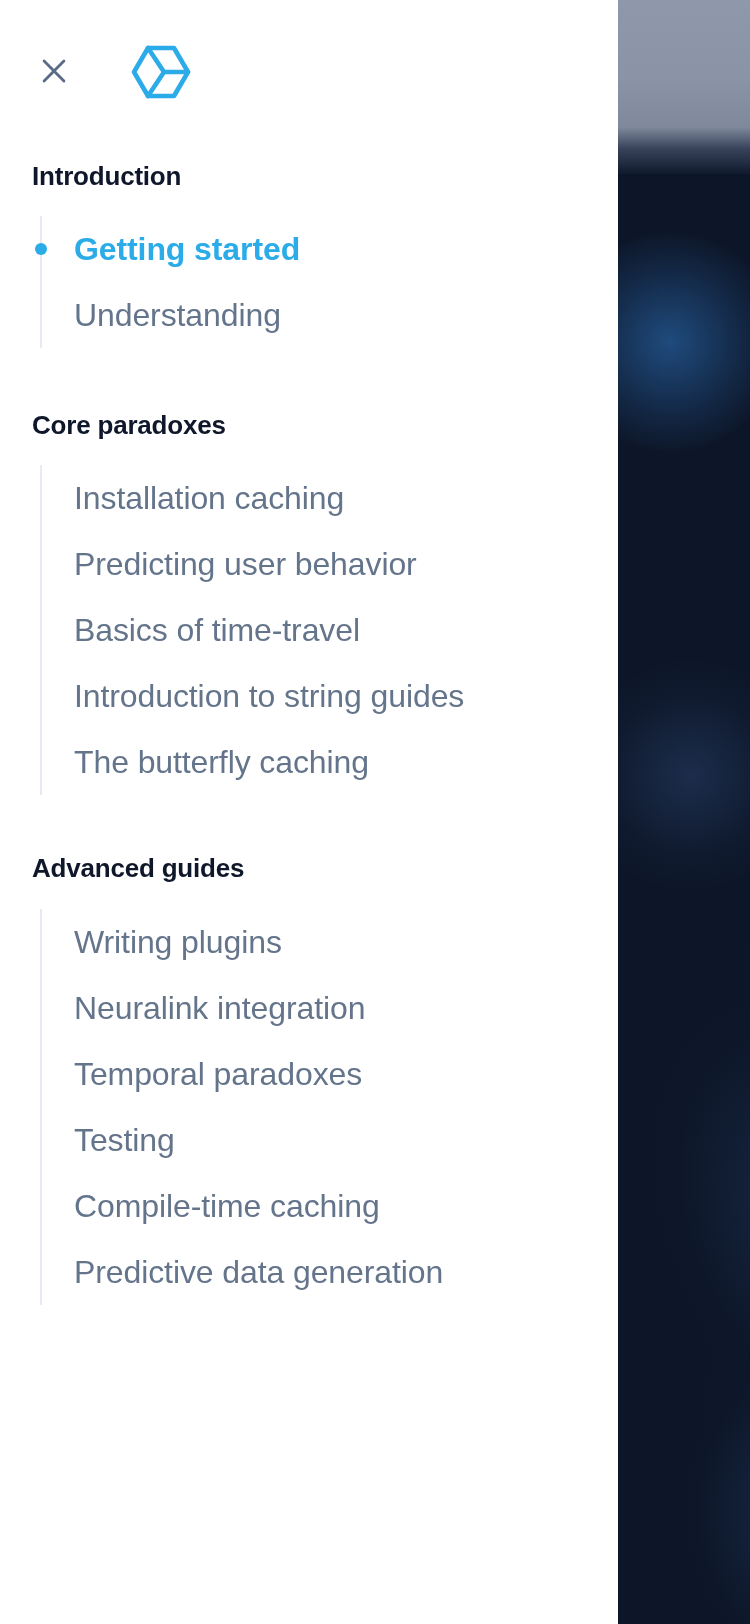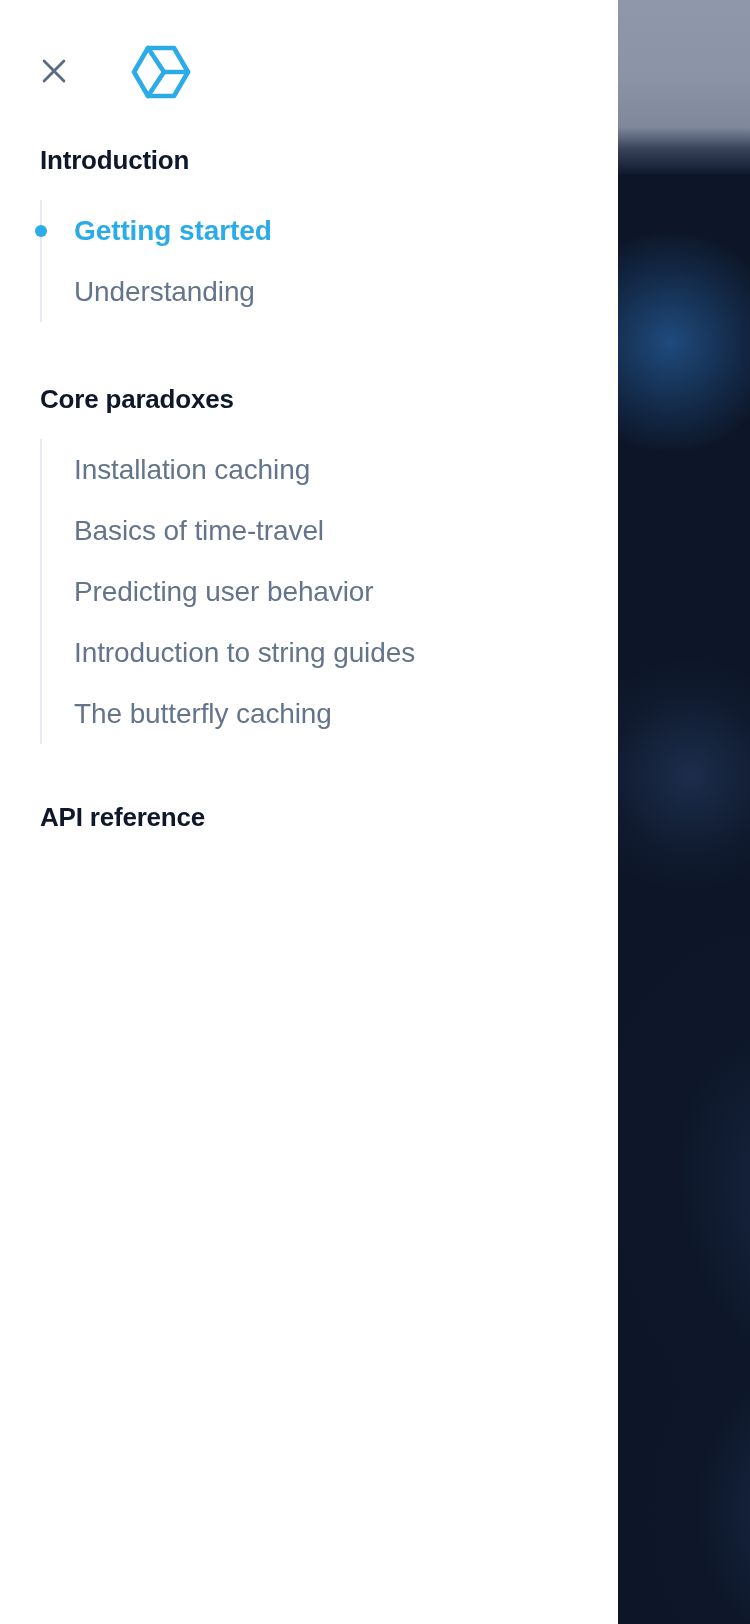--- a/index.html
+++ b/index.html
@@ -139,35 +139,35 @@
   .nav-group {
     margin-bottom: 58px;
   }
   .nav-group:first-child { margin-bottom: 62px; }
 
   .group-title {
     font-size: 26px;
     font-weight: 700;
     color: #0f172a;
     letter-spacing: -0.2px;
-    padding-left: 40px;
-    margin: 0 0 24px 0;
+    padding-left: 32px;
+    margin: 16px 0 24px 0;
     line-height: 1.2;
   }
 
   .group-items {
     position: relative;
     border-left: 2px solid #e7eaf0;
     margin-left: 40px;
   }
 
   .nav-item {
     position: relative;
     display: block;
-    font-size: 28px;
+    font-size: 32px;
     line-height: 1.25;
     color: #64748b;
     font-weight: 400;
     padding: 13px 12px 13px 32px;
     text-decoration: none;
     cursor: pointer;
     letter-spacing: -0.1px;
   }
   .nav-item.active {
     color: #2BABE8;
@@ -234,29 +234,37 @@
         <div class="group-items">
           <a class="nav-item active">Getting started</a>
           <a class="nav-item">Understanding</a>
         </div>
       </div>
 
       <div class="nav-group">
         <h3 class="group-title">Core paradoxes</h3>
         <div class="group-items">
           <a class="nav-item">Installation caching</a>
+          <a class="nav-item">Predicting user behavior</a>
           <a class="nav-item">Basics of time-travel</a>
-          <a class="nav-item">Predicting user behavior</a>
           <a class="nav-item">Introduction to string guides</a>
           <a class="nav-item">The butterfly caching</a>
         </div>
       </div>
 
-
       <div class="nav-group">
-        <h3 class="group-title truncated-bottom">API reference</h3>
+        <h3 class="group-title">Advanced guides</h3>
+        <div class="group-items">
+          <a class="nav-item">Writing plugins</a>
+          <a class="nav-item">Neuralink integration</a>
+          <a class="nav-item">Temporal paradoxes</a>
+          <a class="nav-item">Testing</a>
+          <a class="nav-item">Compile-time caching</a>
+          <a class="nav-item">Predictive data generation</a>
+        </div>
       </div>
 
+
     </nav>
 
   </div>
 
 </div>
 
 </body></html>

